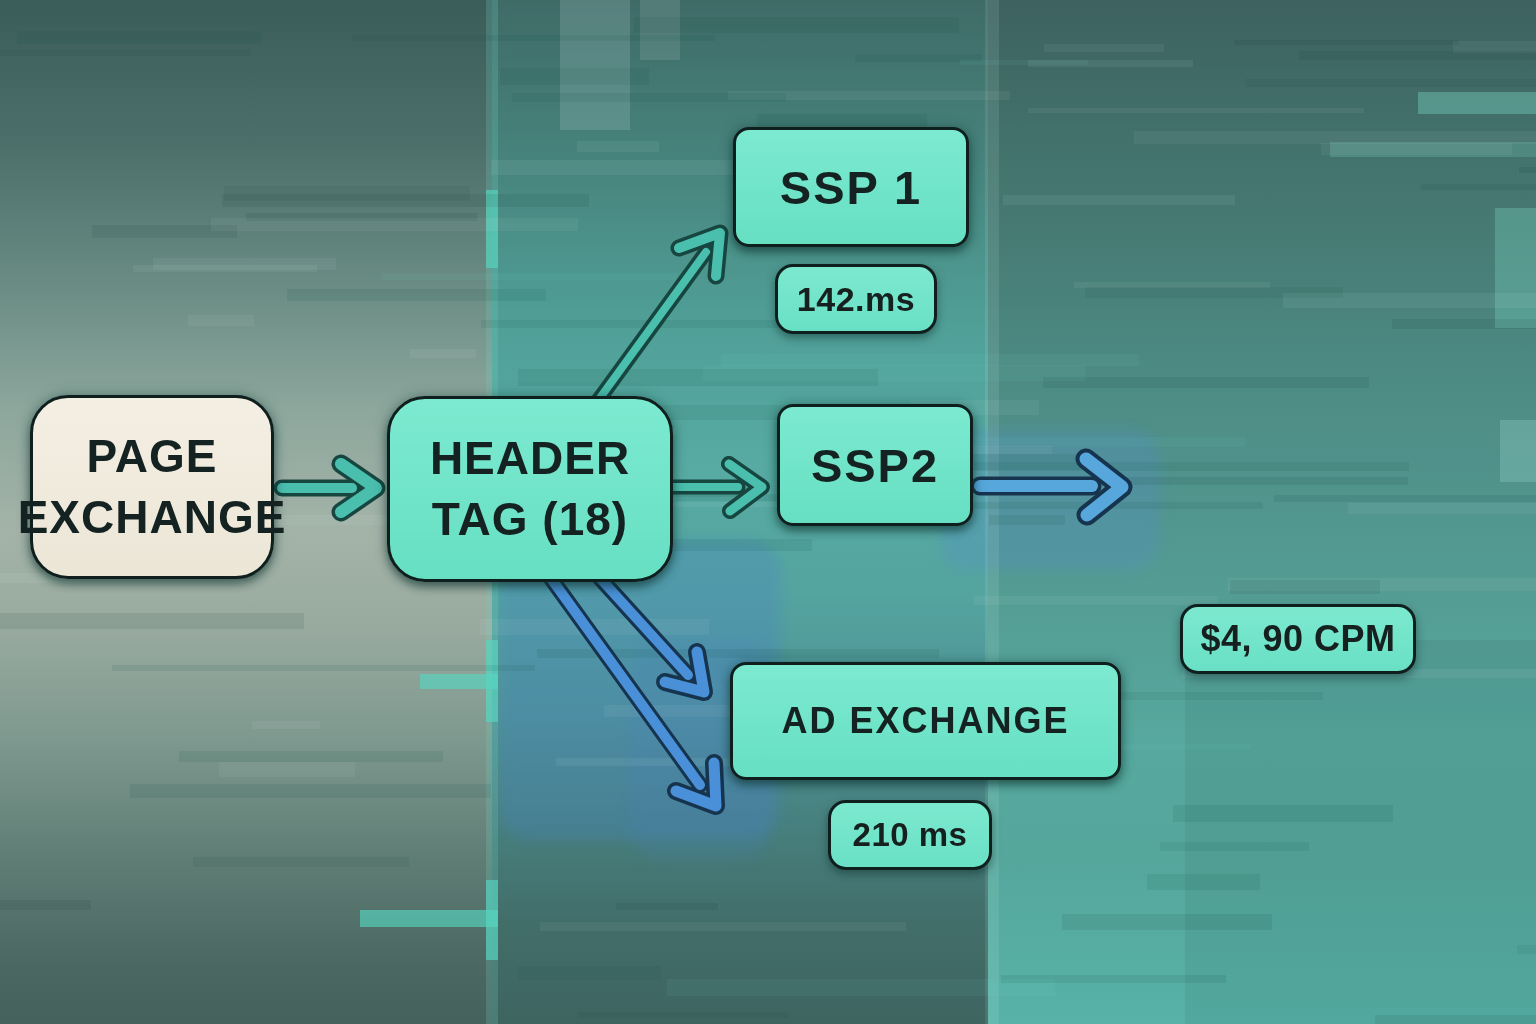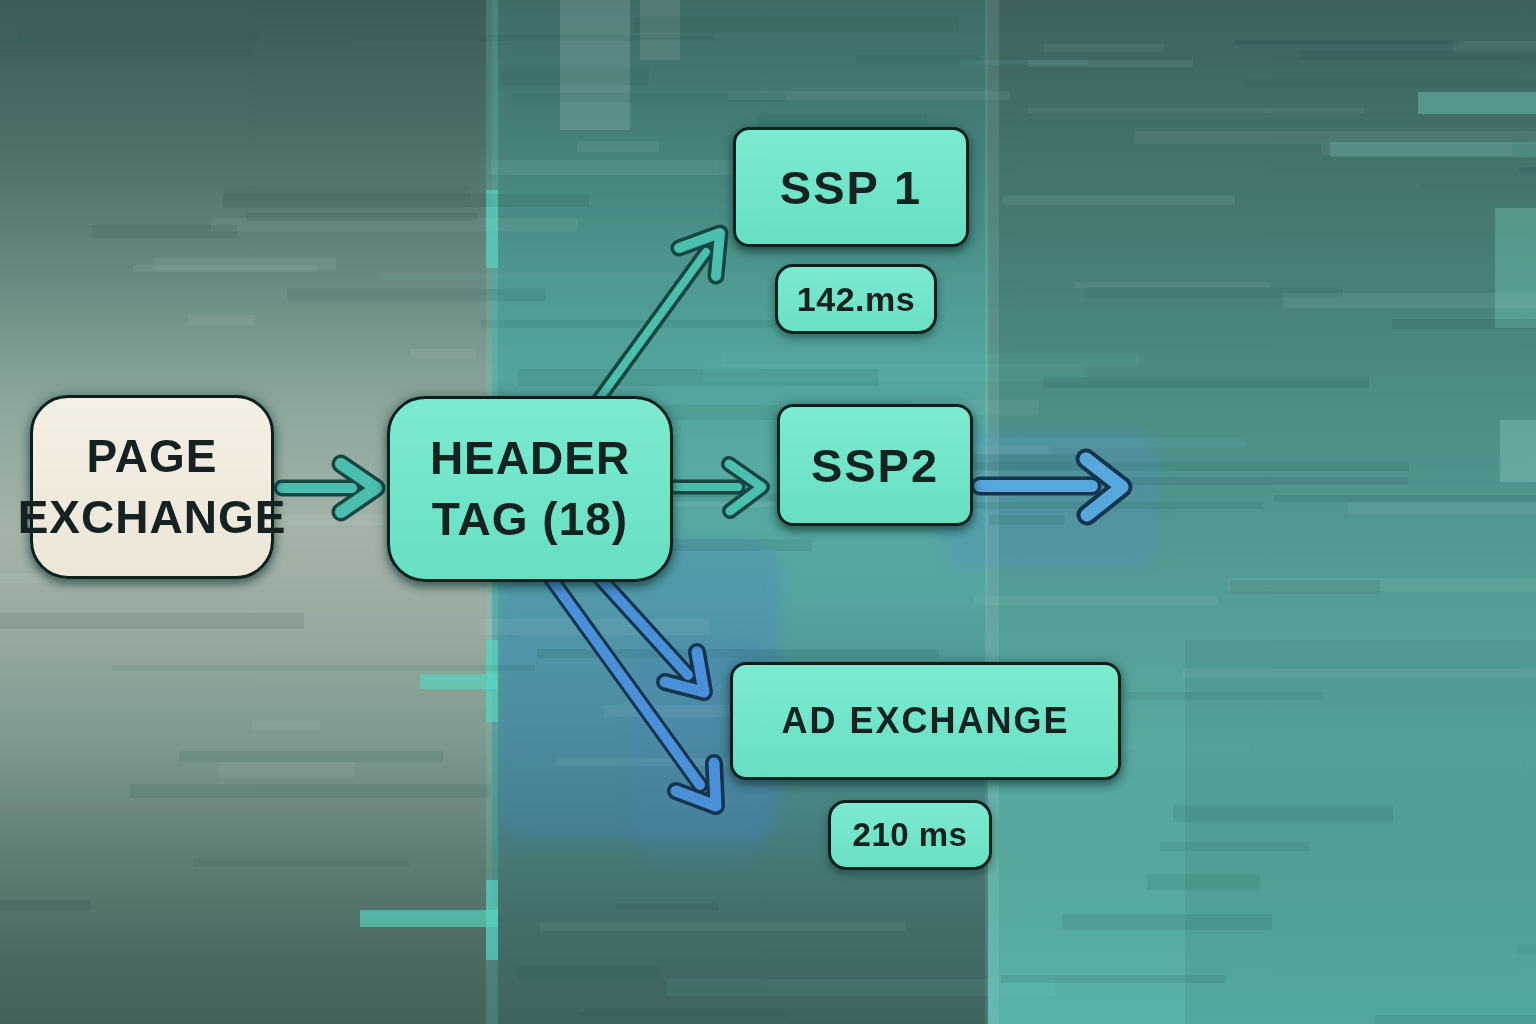--- a/index.html
+++ b/index.html
@@ -250,14 +250,17 @@
     <span>SSP2</span>
   </div>
 
   <div class="node node-mid pos-adx">
     <span>AD EXCHANGE</span>
   </div>
   <div class="node-label pos-adx-lat">
     <span>210 ms</span>
   </div>
 
+  <div class="node-label pos-win-val">
+    <span>$4, 90 CPM</span>
+  </div>
 
 </div>
 
 </body></html>

